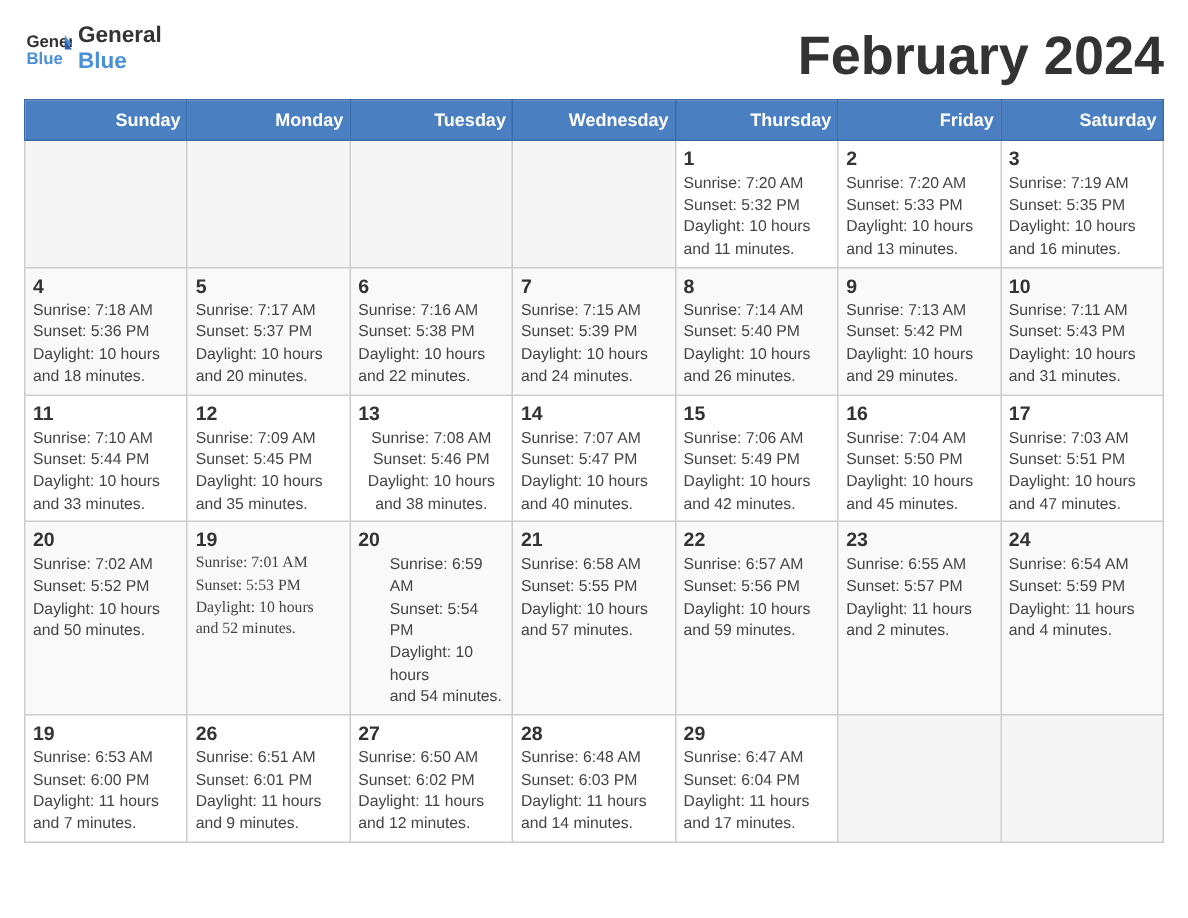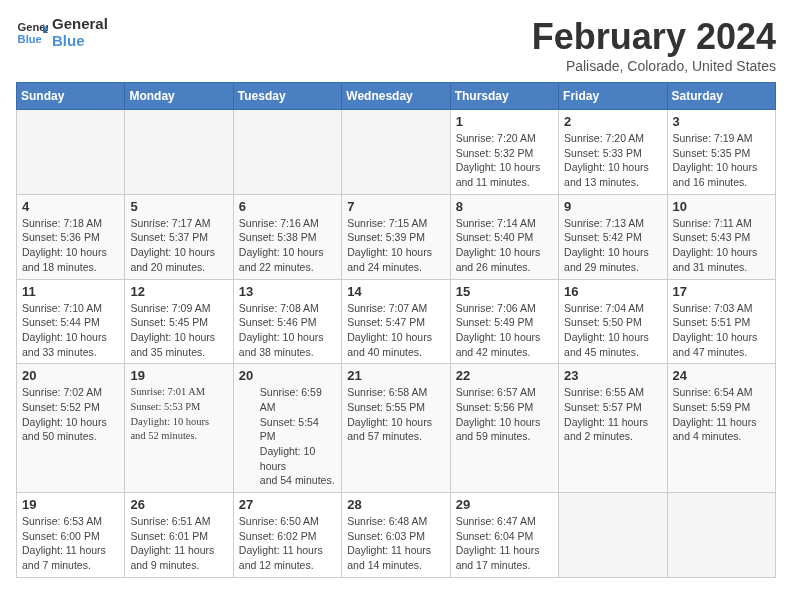--- a/index.html
+++ b/index.html
@@ -39,21 +39,21 @@
     }
     table {
       width: 100%;
       border-collapse: collapse;
       font-size: 11px;
     }
     thead tr th {
       background-color: #4a7fc1;
       color: #fff;
       padding: 6px 4px;
-      text-align: left;
+      text-align: right;
       font-size: 12px;
       font-weight: bold;
       border: 1px solid #3a6aaa;
     }
     tbody tr td {
       border: 1px solid #ccc;
       padding: 4px 5px;
       vertical-align: top;
       width: 108px;
       min-height: 80px;
@@ -91,21 +91,20 @@
       <polygon points="34,8 40,16 34,16" fill="#4a90d9"></polygon>
       <polygon points="34,12 40,20 34,20" fill="#2a60a9"></polygon>
     </svg>
     <div>
       <div style="font-size:15px;font-weight:bold;color:#333;line-height:1.1">General</div>
       <div style="font-size:15px;font-weight:bold;color:#4a90d9;line-height:1.1">Blue</div>
     </div>
   </div>
   <div class="title-area">
     <div class="main-title">February 2024</div>
-    <div class="subtitle">Palisade, Colorado, United States</div>
   </div>
 </div>
 
 <table>
   <thead>
     <tr>
     <th>Sunday</th>
         <th>Monday</th>
         <th>Tuesday</th>
         <th>Wednesday</th>
@@ -203,21 +202,21 @@
         </td>
         <td>
           <div class="day-number">12</div>
           <div class="day-info" style="white-space: pre-line;">Sunrise: 7:09 AM
 Sunset: 5:45 PM
 Daylight: 10 hours
 and 35 minutes.</div>
         </td>
         <td>
           <div class="day-number">13</div>
-          <div class="day-info" style="white-space: pre-line;">Sunrise: 7:08 AM
+          <div class="day-info" style="white-space: pre-line; text-align: center;">Sunrise: 7:08 AM
 Sunset: 5:46 PM
 Daylight: 10 hours
 and 38 minutes.</div>
         </td>
         <td>
           <div class="day-number">14</div>
           <div class="day-info" style="white-space: pre-line;">Sunrise: 7:07 AM
 Sunset: 5:47 PM
 Daylight: 10 hours
 and 40 minutes.</div>

